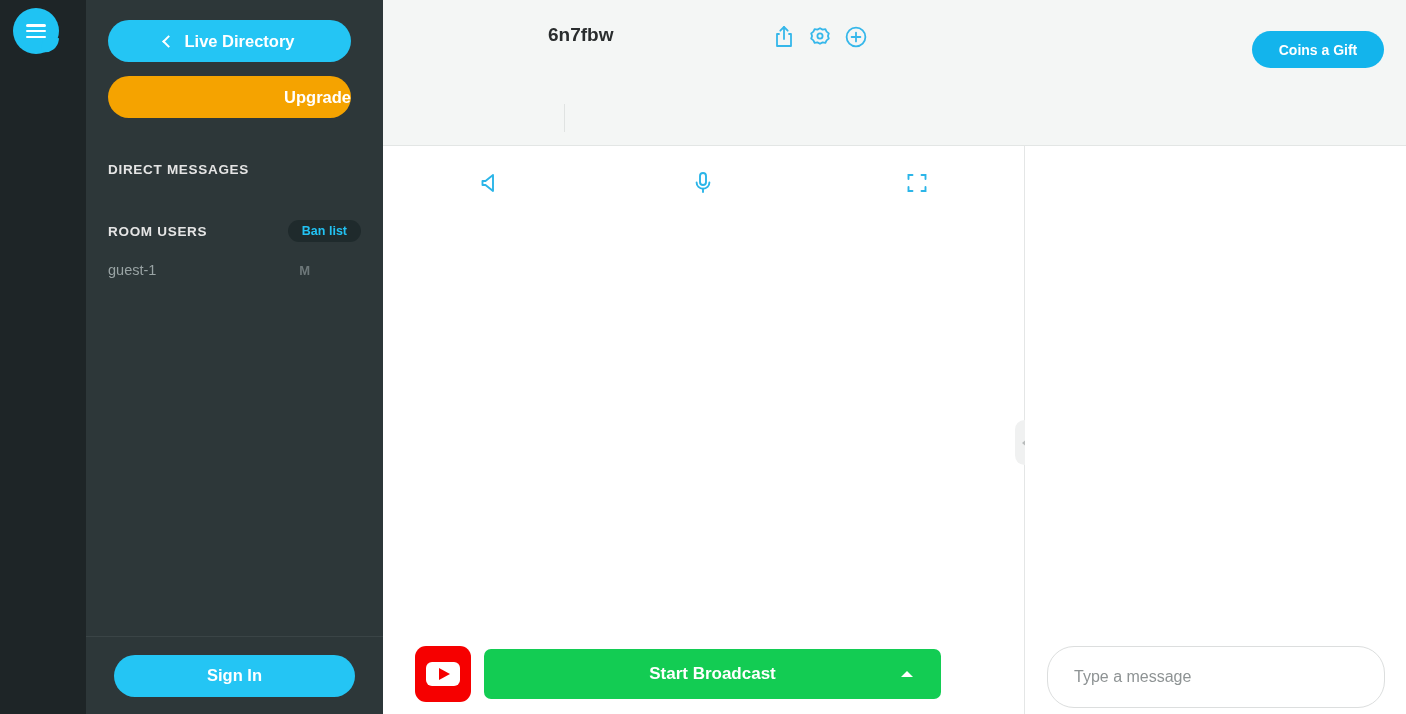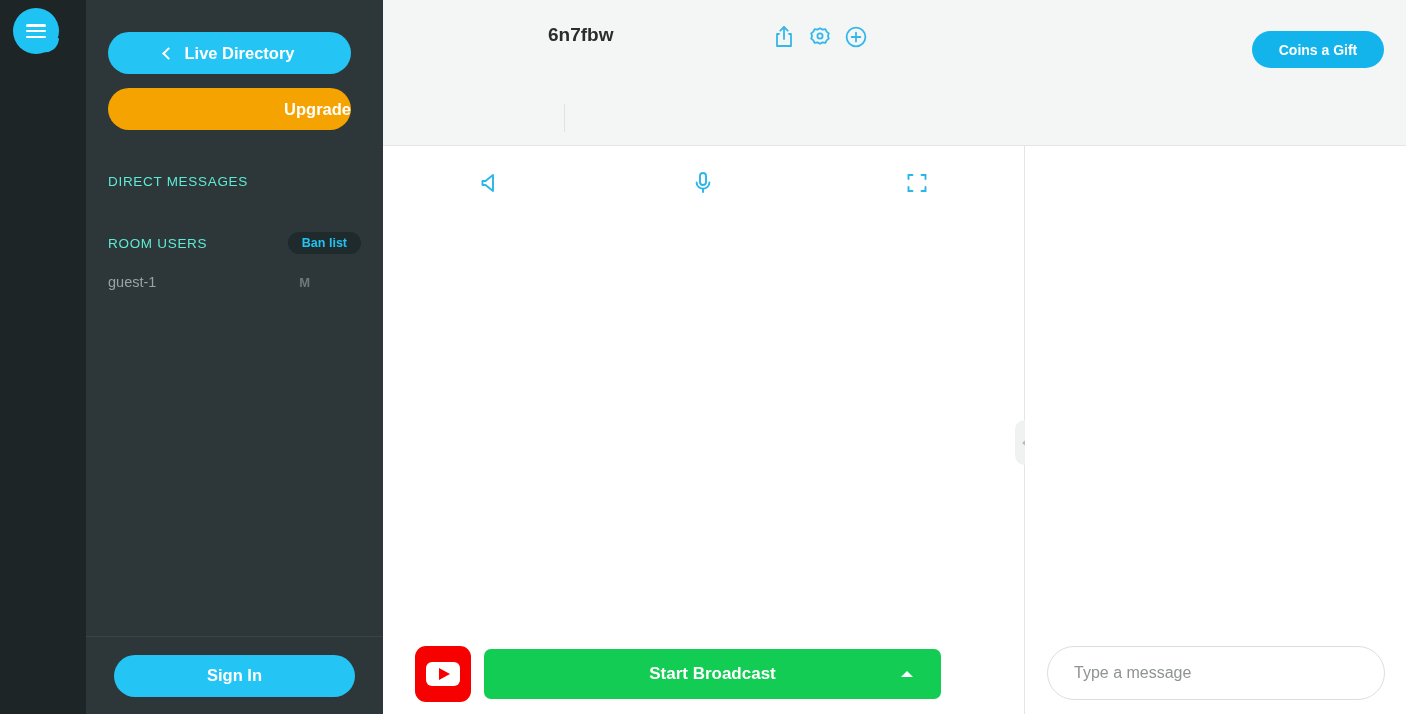--- a/index.html
+++ b/index.html
@@ -56,40 +56,40 @@
   }
   .btn-pill {
     display: flex; align-items: center; justify-content: center;
     width: 243px; height: 42px;
     border-radius: 21px;
     font-size: 16.5px; font-weight: bold;
     color: #ffffff;
     cursor: pointer; border: none;
     font-family: "Liberation Sans", sans-serif;
   }
-  .btn-live { background: #24c5f4; margin-top: 32px; position: relative; }
+  .btn-live { background: #24c5f4; margin-top: 20px; position: relative; }
   .chev-left {
     display: inline-block;
     width: 9px; height: 9px;
     border-left: 2.4px solid #fff;
     border-bottom: 2.4px solid #fff;
     transform: rotate(45deg);
     margin-right: 11px;
     position: relative; top: 0px;
   }
   .btn-upgrade { background: #f5a300; margin-top: 14px; justify-content: flex-end; }
 
   .section-head {
     margin-top: 40px;
     display: flex; align-items: center; justify-content: space-between;
     height: 22px;
   }
   .section-title {
-    font-size: 13.5px; font-weight: normal; letter-spacing: 0.7px;
-    color: #5eead4;
+    font-size: 13.5px; font-weight: bold; letter-spacing: 0.7px;
+    color: #e5e5e5;
   }
   .empty-text {
     margin-top: 19px;
     font-size: 14.5px; color: #8b9698;
   }
   .banlist-pill {
     background: #1f2a2c; color: #22c2f3;
     font-size: 12.5px; font-weight: bold;
     padding: 5px 14px; border-radius: 11px;
     cursor: pointer; line-height: 1;
@@ -235,21 +235,21 @@
   }
 
   .chatpanel {
     flex: 1 1 auto; position: relative; background: #ffffff;
   }
   .chat-input-wrap {
     position: absolute; left: 22px; bottom: 14px; right: 21px;
     height: 54px;
   }
   .chat-input {
-    width: 100%; height: 54px;
+    width: 100%; height: 62px;
     border-radius: 27px; border: 1px solid #dcdede;
     background: #ffffff;
     padding: 0 26px;
     font-size: 16px; color: #3b3f40;
     font-family: "Liberation Sans", sans-serif;
     outline: none;
   }
   .chat-input::placeholder { color: #8e9394; }
 </style>
 </head>

